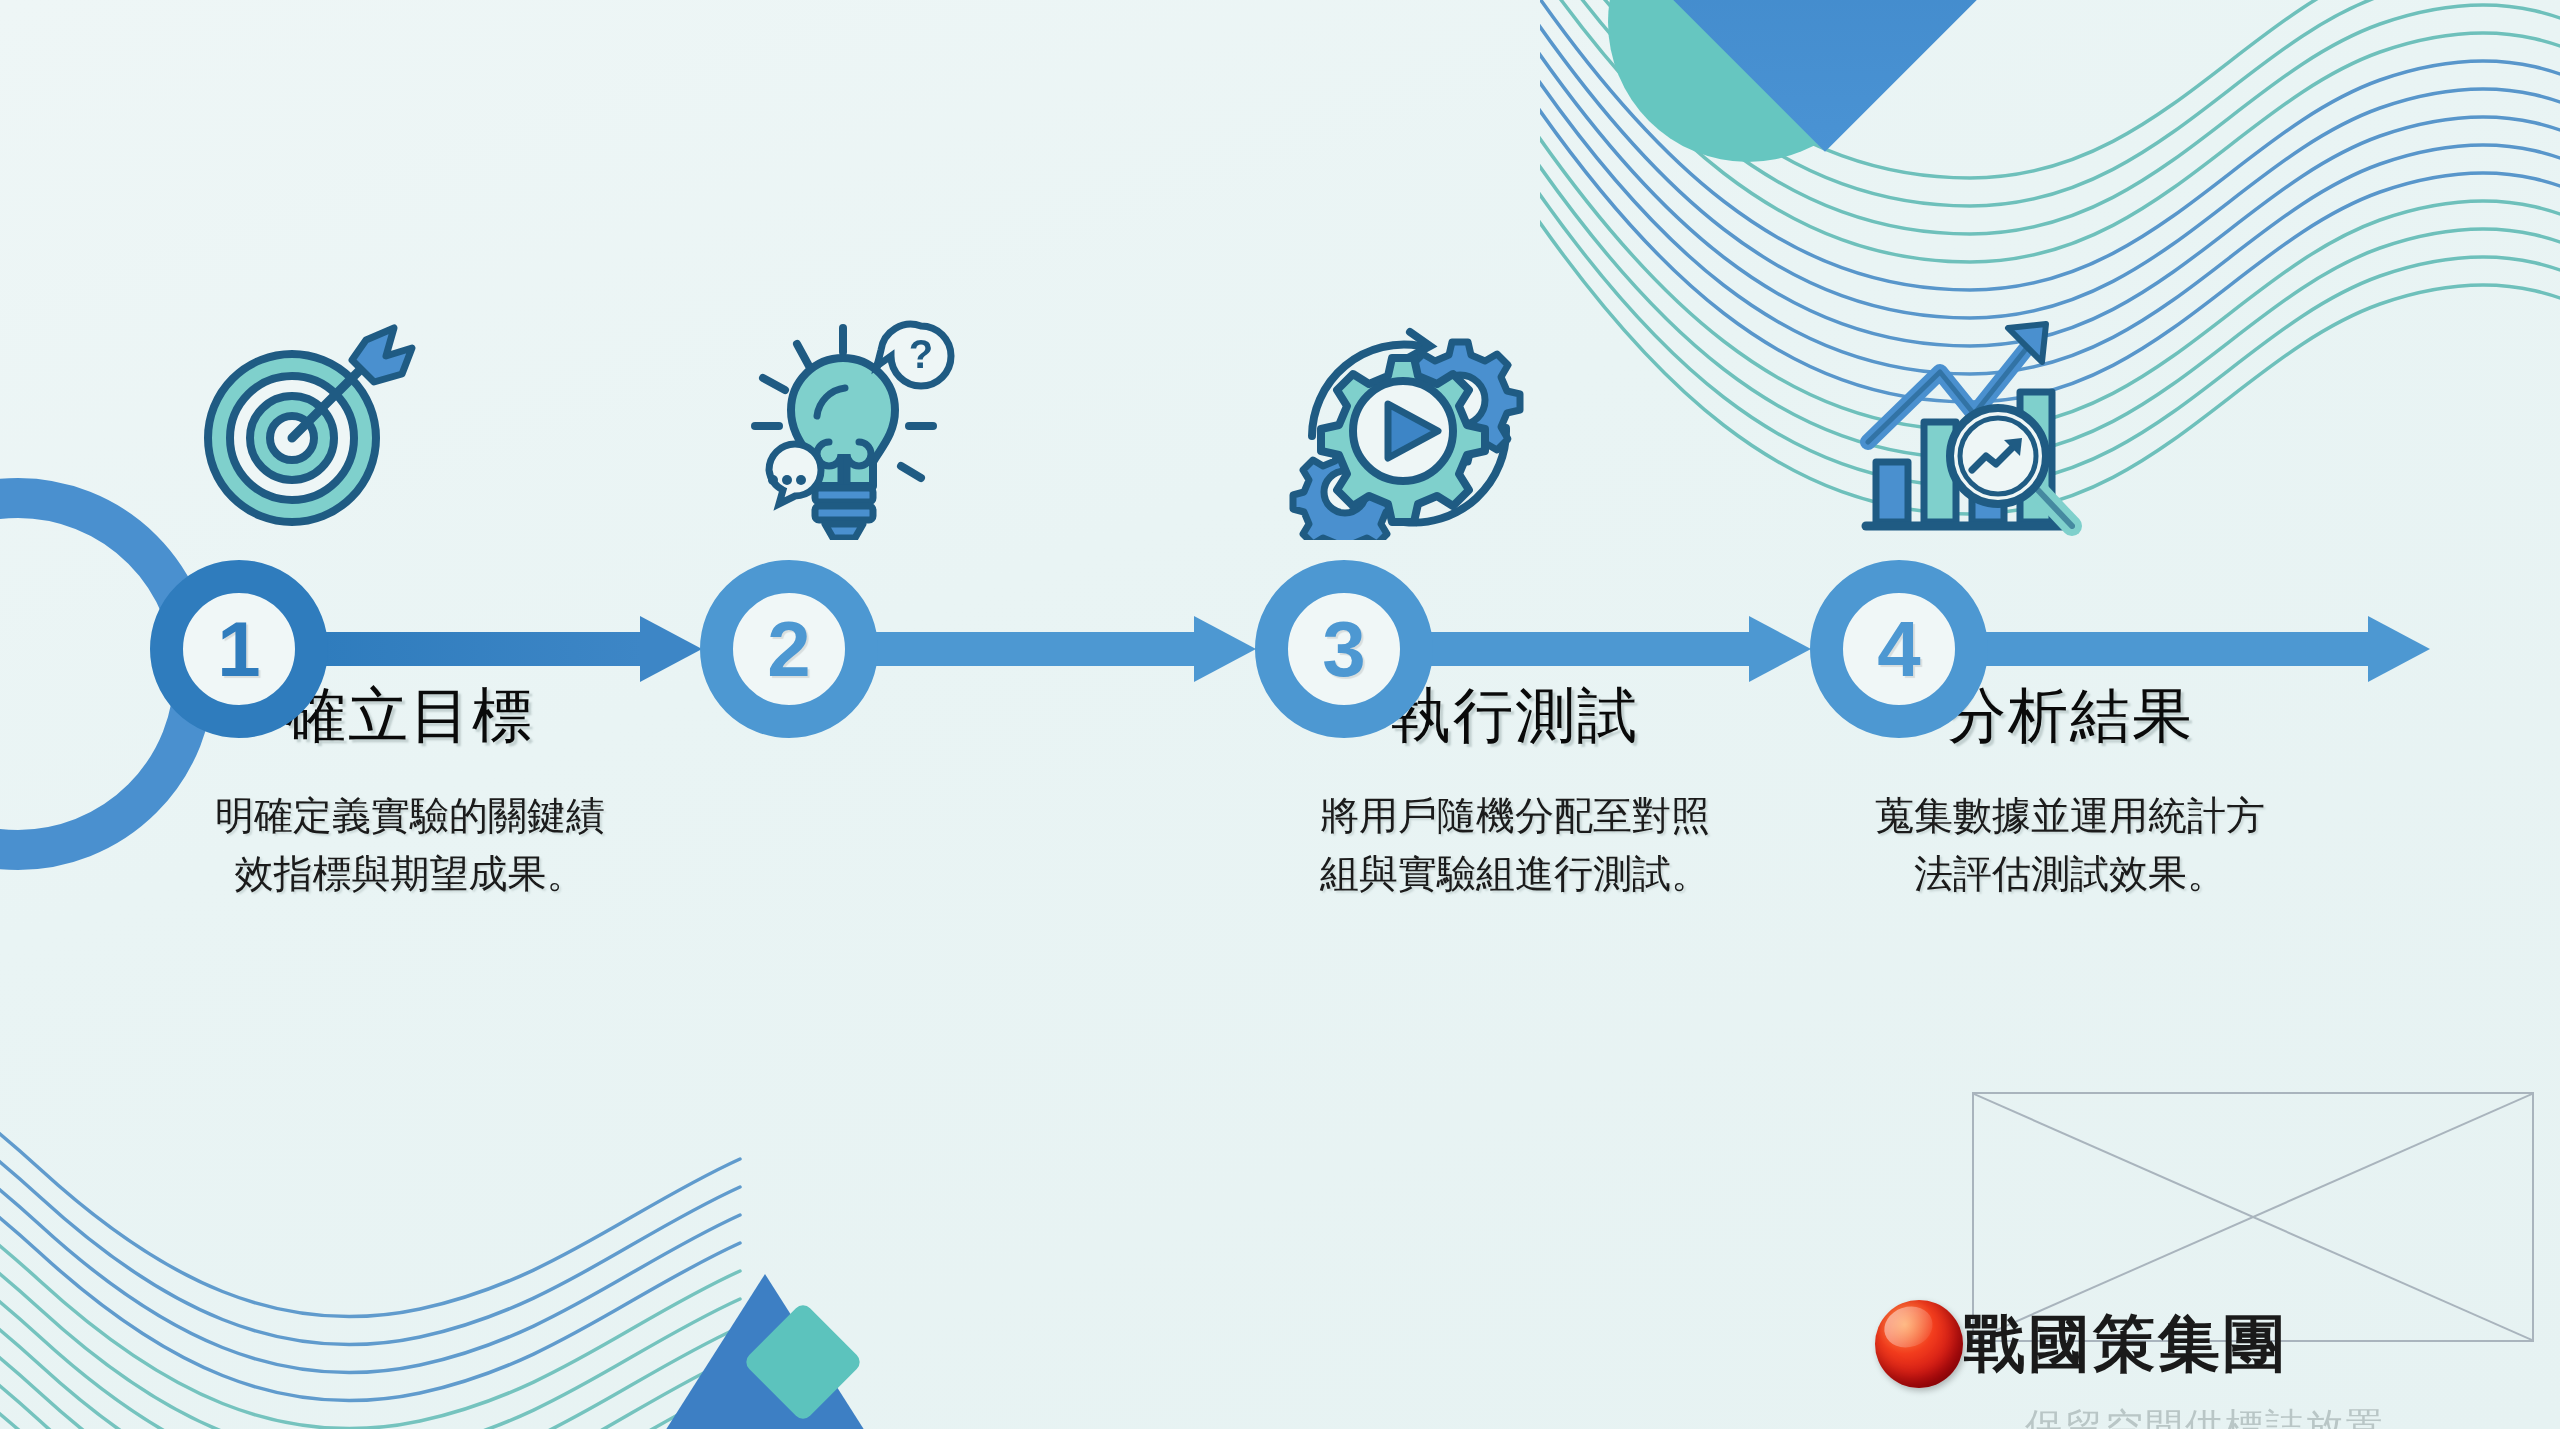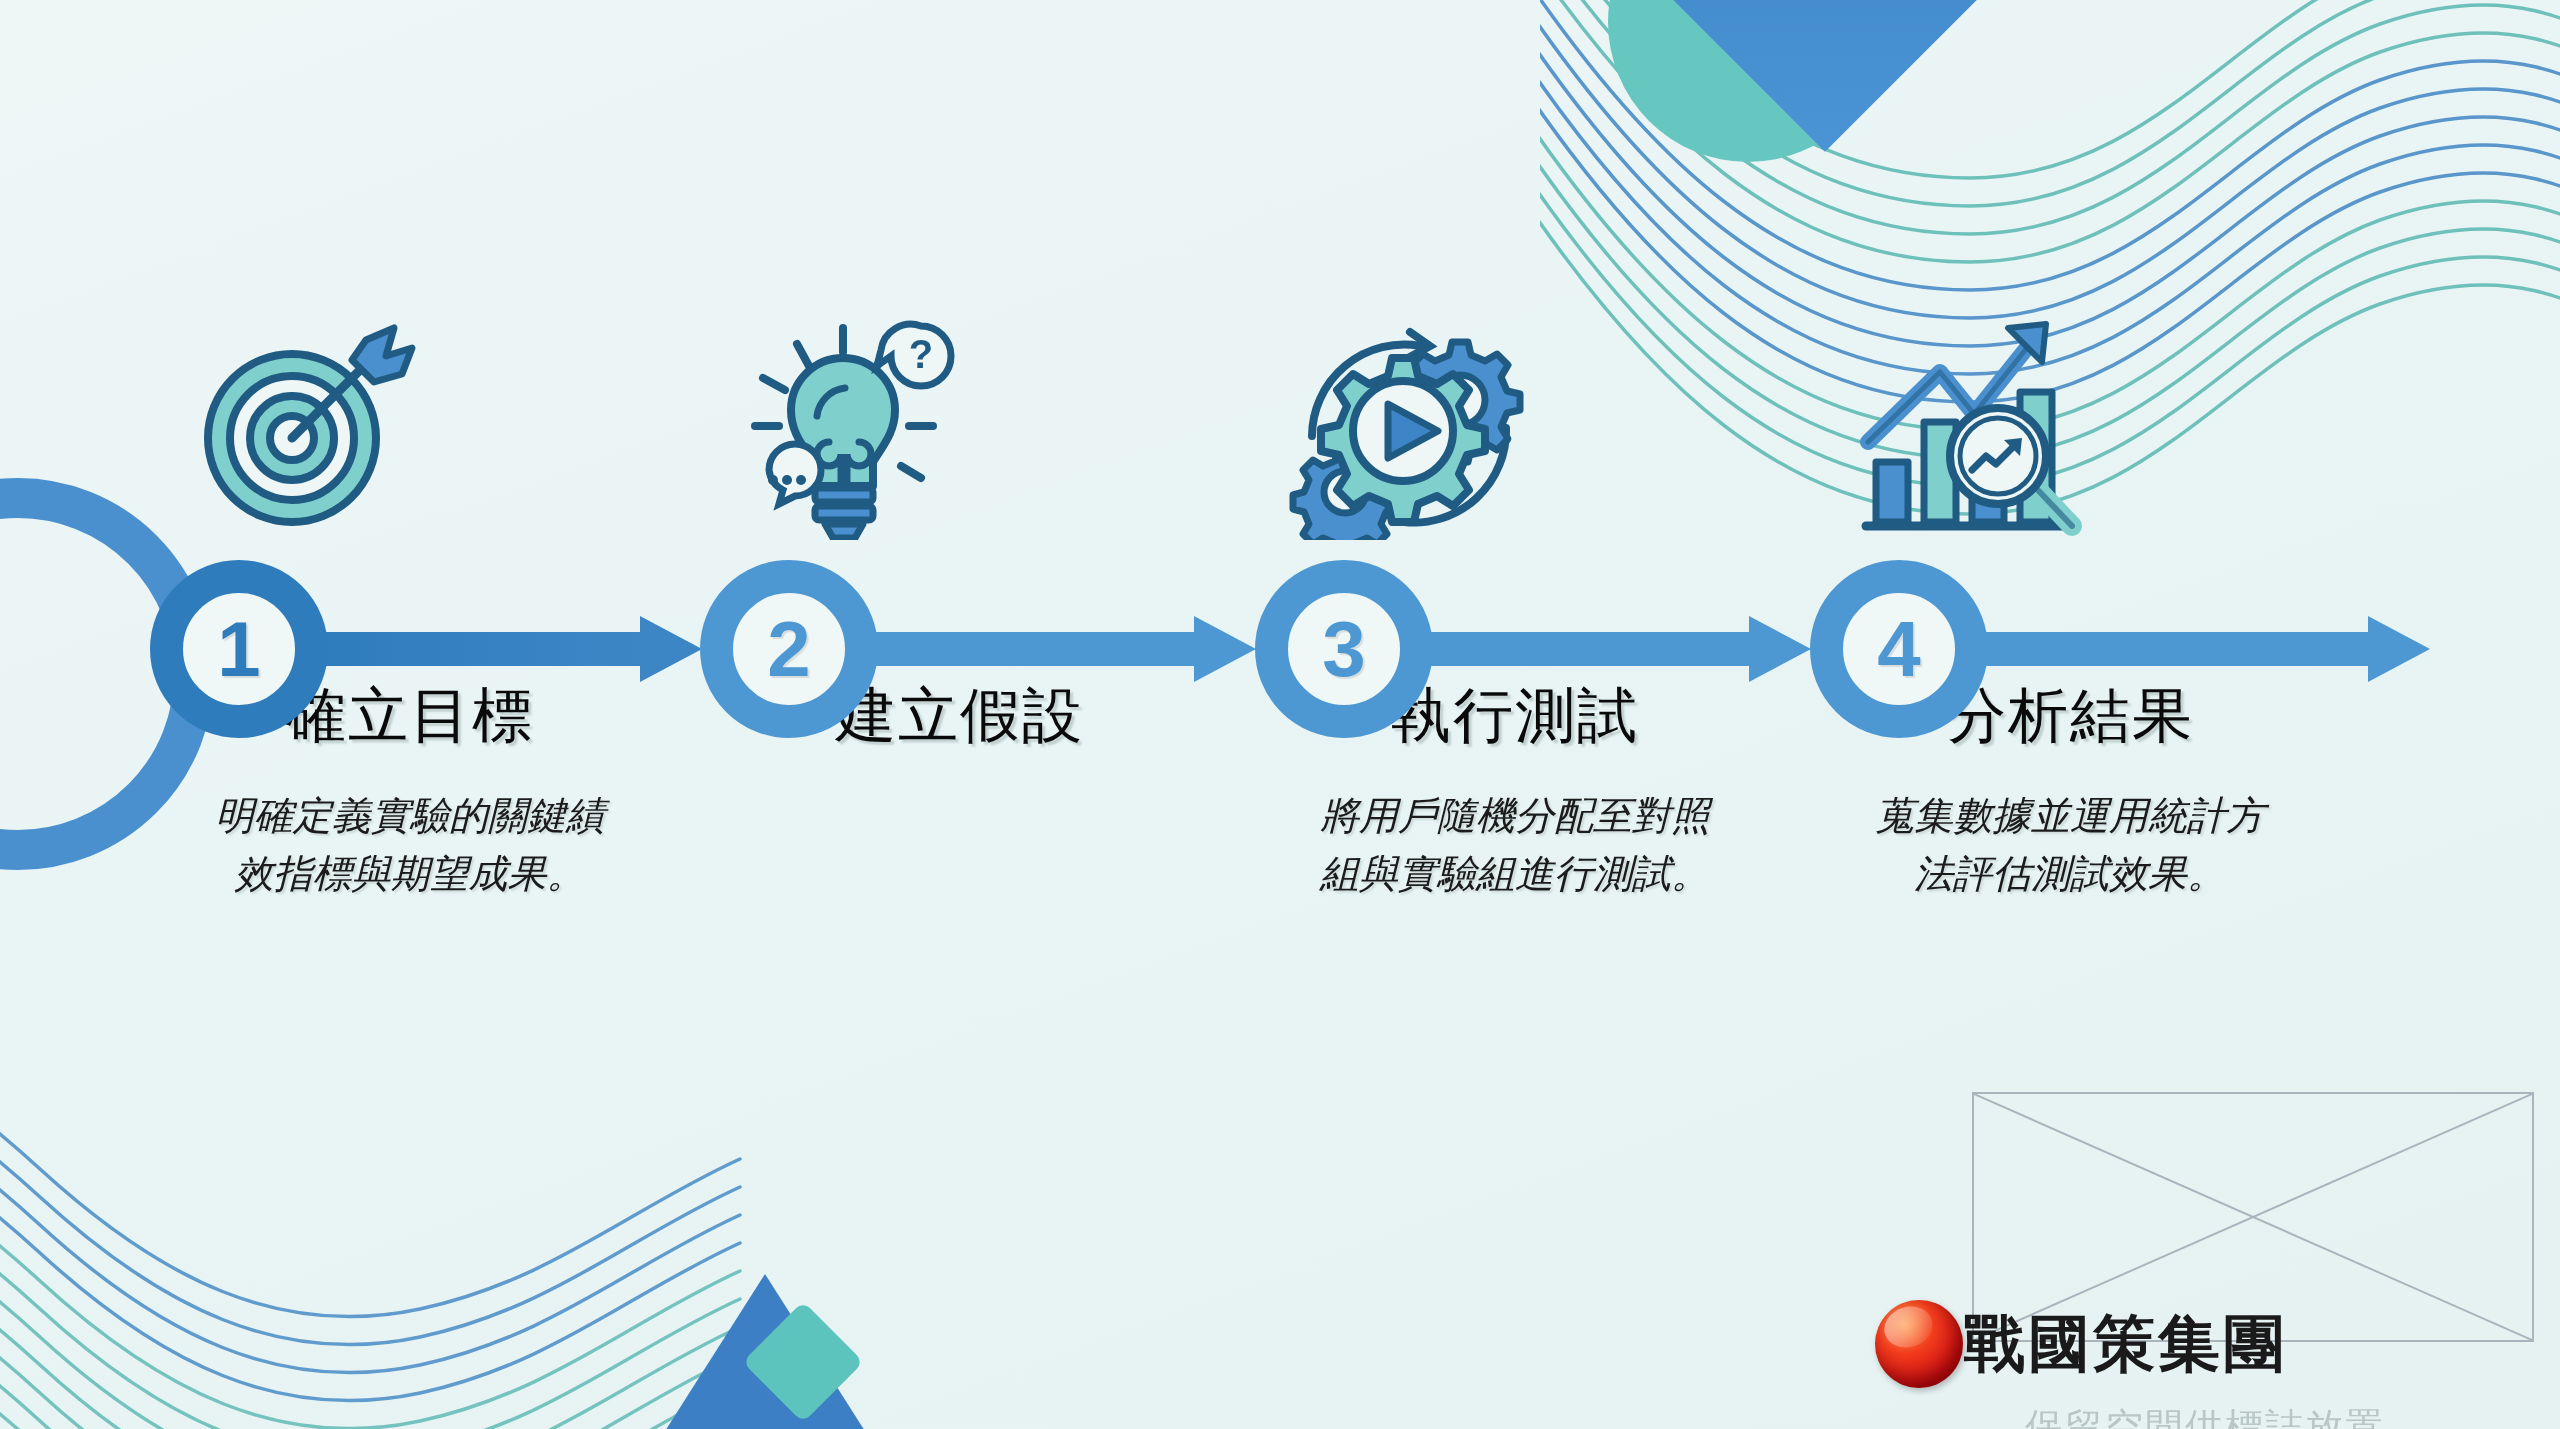--- a/index.html
+++ b/index.html
@@ -161,21 +161,20 @@
   }
   .step-desc {
     margin-top: 30px;
     width: 420px;
     font-size: 39px;
     line-height: 1.48;
     color: #1b1b1b;
     text-align: center;
     font-weight: 500;
     text-shadow: 2px 2px 2px rgba(120,140,140,0.25);
-    font-style: italic;
   }
 
   
   #logo-placeholder {
     position: absolute;
     left: 1972px; top: 1092px;
     width: 562px; height: 250px;
     border: 2px solid #a9b4bd;
     box-sizing: border-box;
   }
@@ -342,21 +341,20 @@
       </svg>
 
       <div class="node node-2">
         <span>2</span>
       </div>
       <div class="connector conn-2" style="left:170px; width:386px;">
         <div class="shaft"></div>
           <div class="head"></div>
       </div>
 
-      <div class="step-title">建立假設</div>
     </div>
 
     <div class="step step-3">
       <svg class="step-icon" viewBox="0 0 250 230">
         <g fill="none" stroke="#1f5b83" stroke-width="8" stroke-linecap="round">
           <path d="M30,126 a92,92 0 0 1 108,-90"></path>
           <path d="M128,22 l20,14 l-22,12"></path>
           <path d="M224,118 a92,92 0 0 1 -102,94"></path>
           <path d="M134,212 l-22,-12 l20,-14"></path>
         </g>

